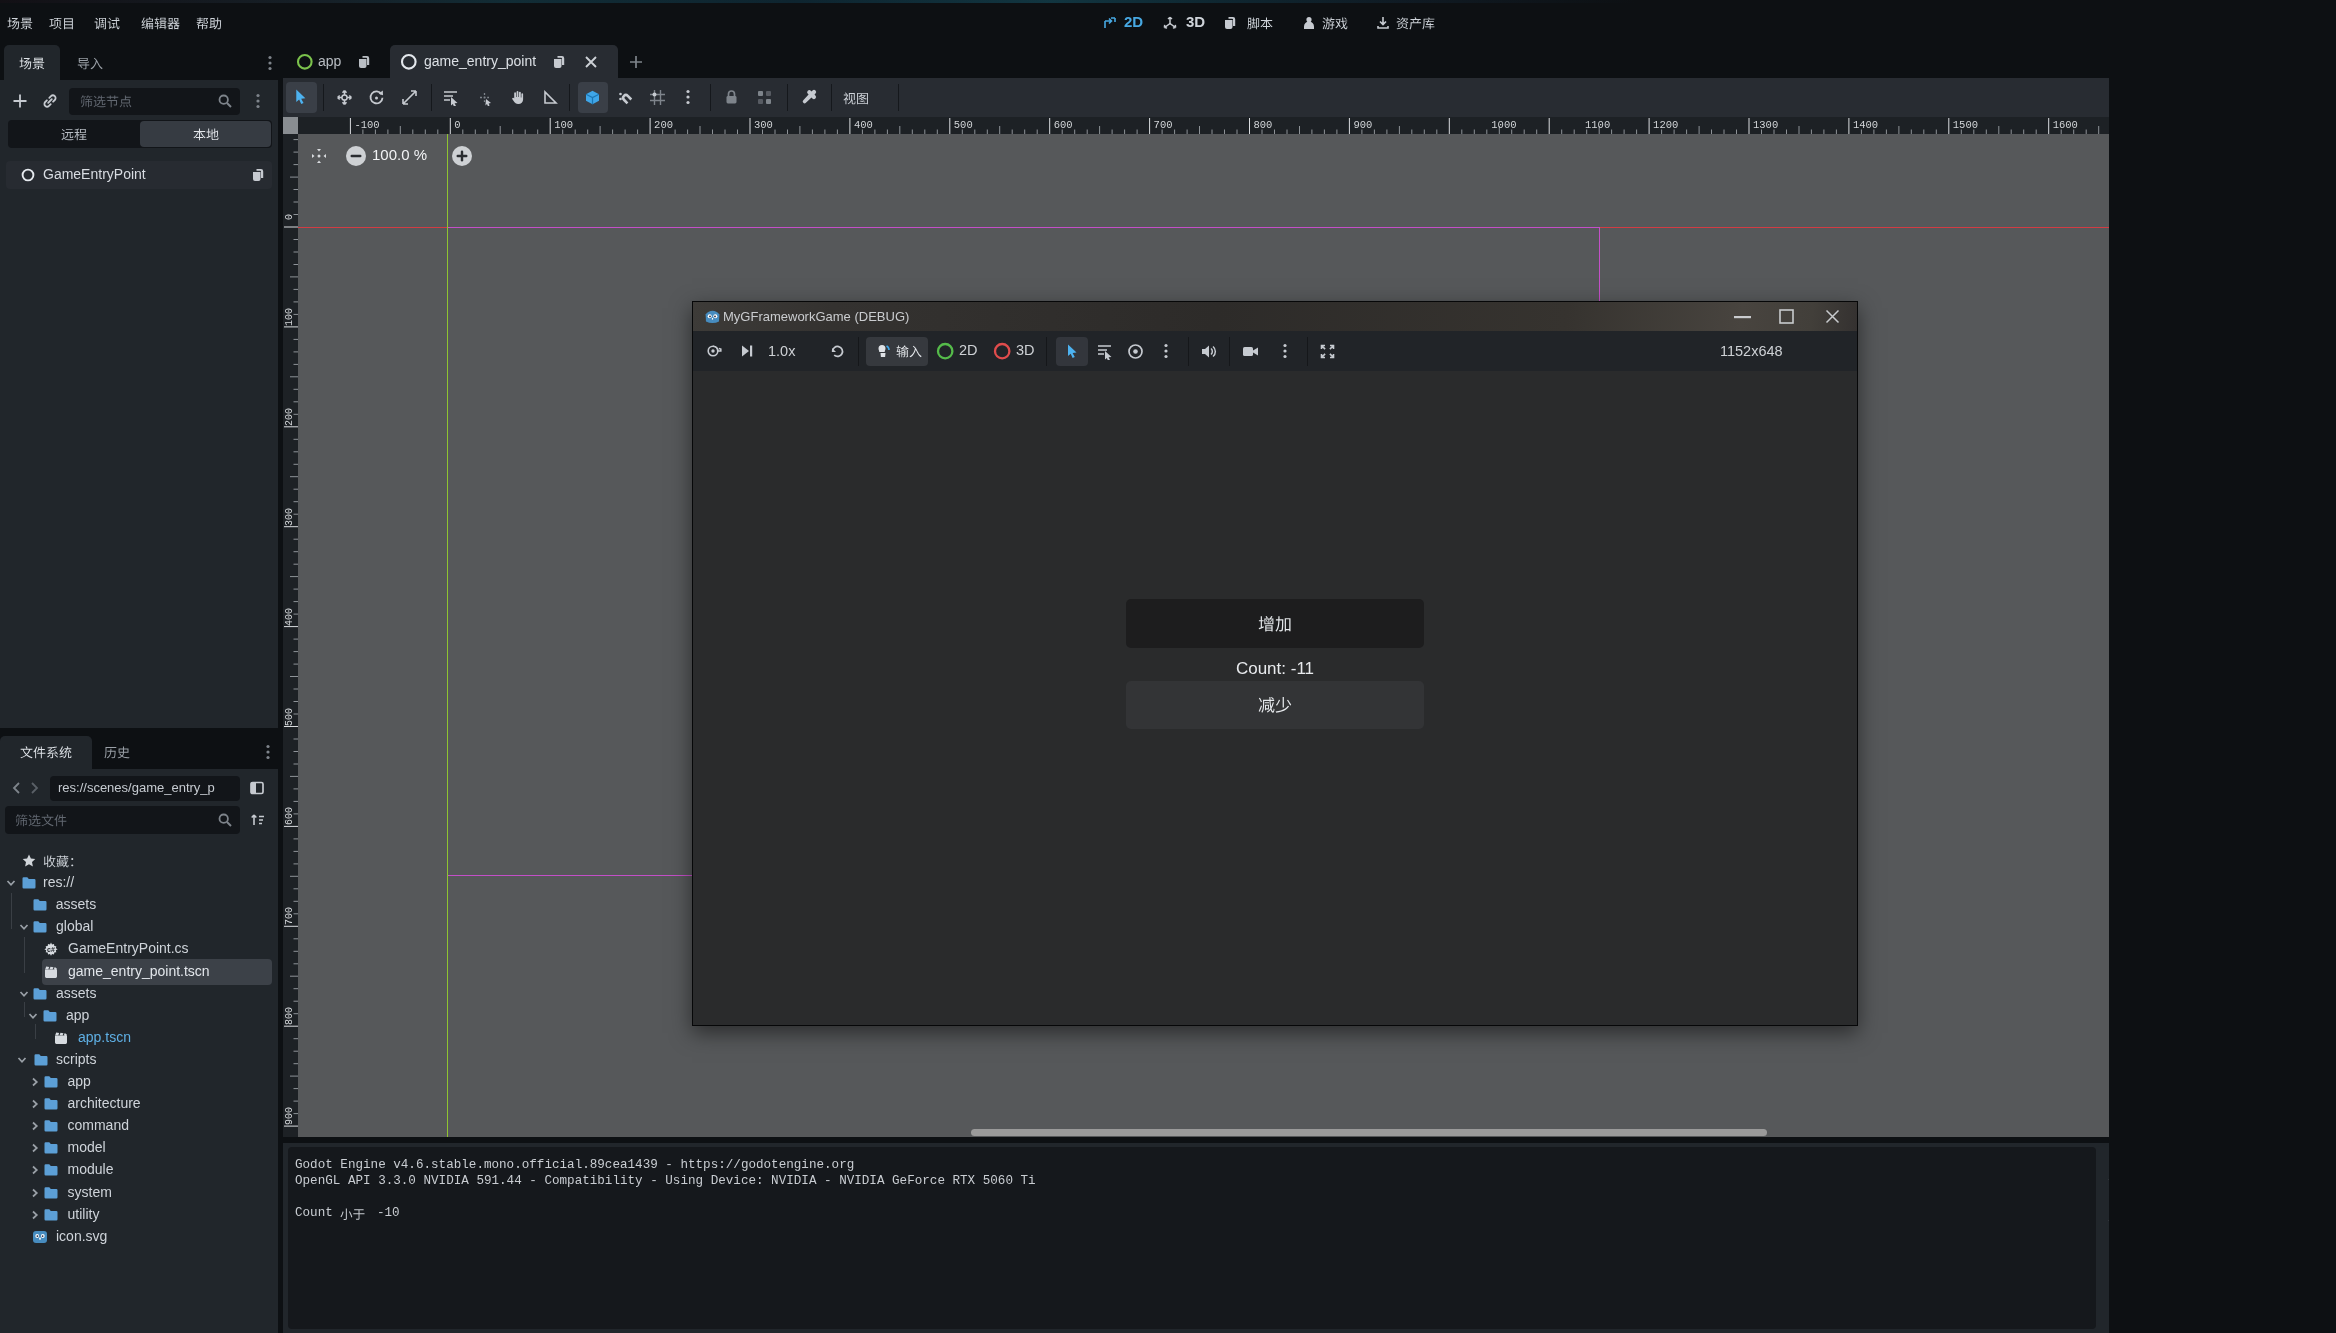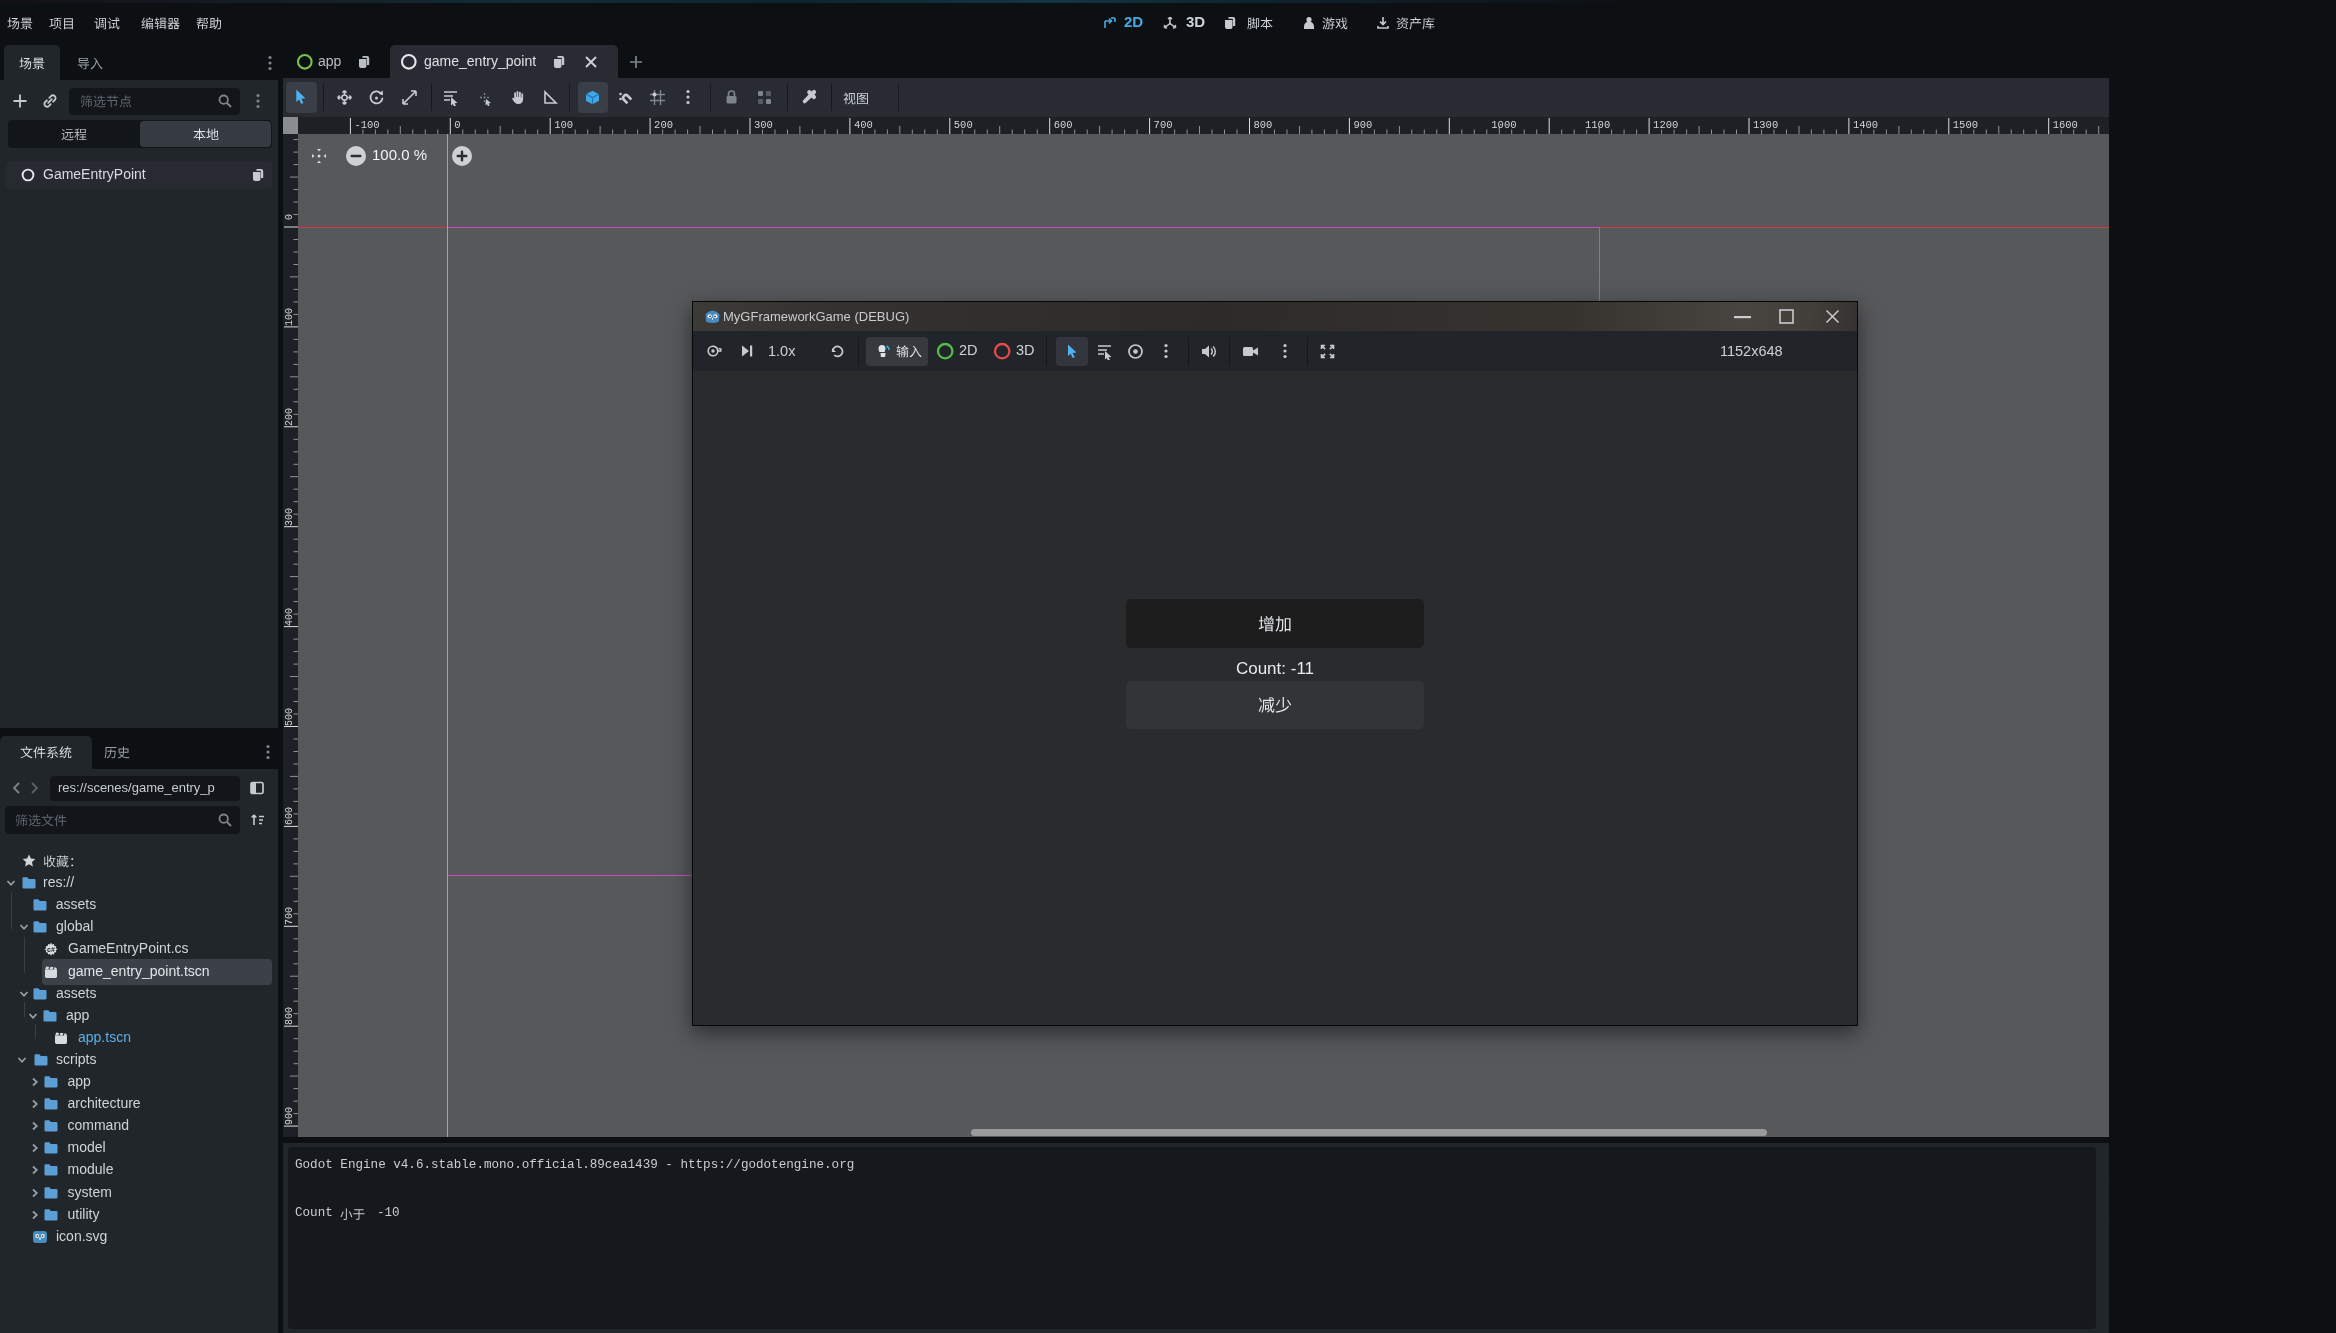--- a/index.html
+++ b/index.html
@@ -645,20 +645,21 @@
     <div style="position:absolute;left:1126px;top:681px;width:298px;height:48px;background:#333436;border-radius:5px"></div>
     <svg width="34" height="22" viewBox="0 0 34 22" style="position:absolute;left:1258.0px;top:694.0px;overflow:visible">
       <g transform="translate(0,17.3)" fill="#e6e9ec">
         <path transform="translate(0.0,0) scale(0.0170,-0.0170)" d="M763 801 808 836Q842 814 879 782Q915 751 935 726L889 686Q869 711 834 743Q798 776 763 801ZM445 392H647V113H445V175H592V331H445ZM870 528 935 514Q886 315 796 167Q706 19 569 -75Q564 -69 555 -60Q545 -51 535 -42Q526 -33 518 -27Q655 58 741 199Q826 340 870 528ZM295 677H362V409Q362 353 358 290Q354 226 343 160Q332 93 310 31Q288 -31 253 -84Q247 -78 237 -70Q226 -62 215 -55Q204 -48 196 -44Q240 22 262 101Q283 181 289 261Q295 341 295 409ZM339 677H952V609H339ZM401 530H652V471H401ZM412 392H471V57H412ZM666 835H733Q736 703 744 580Q751 457 764 353Q777 248 795 170Q812 92 833 48Q854 4 879 3Q893 2 903 43Q912 85 918 159Q924 153 934 145Q944 138 955 132Q965 126 971 123Q961 43 947 -2Q932 -47 914 -64Q897 -82 879 -82Q834 -80 801 -34Q767 13 744 97Q720 181 705 295Q689 409 680 546Q671 683 666 835ZM49 767 107 793Q132 758 157 717Q182 675 203 636Q224 597 235 566L172 536Q162 566 142 606Q122 646 98 689Q74 731 49 767ZM37 2Q57 44 83 101Q108 159 133 222Q158 285 178 345L236 313Q217 257 194 196Q172 135 148 78Q124 20 102 -29Z"></path>
         <path transform="translate(17.0,0) scale(0.0170,-0.0170)" d="M228 682 299 662Q275 603 245 542Q215 481 182 426Q150 372 118 330Q112 335 100 342Q87 349 75 356Q63 362 53 366Q87 407 119 459Q150 511 178 568Q206 626 228 682ZM703 653 764 683Q798 635 835 578Q871 522 902 469Q934 416 953 375L889 338Q870 380 839 434Q808 489 772 546Q737 604 703 653ZM762 322 830 291Q762 183 651 109Q540 34 393 -11Q246 -56 69 -79Q64 -63 54 -42Q44 -22 33 -7Q205 12 346 52Q487 91 593 158Q699 224 762 322ZM449 840H523V223H449Z"></path>
       </g>
     </svg>
     <div style="position:absolute;left:283px;top:1143px;width:1900px;height:190px;background:#21262b;"></div>
     <div style="position:absolute;left:288px;top:1147px;width:1808px;height:182px;background:#15181c;border-radius:4px"></div>
     <div style="position:absolute;left:295px;top:1158.05px;height:18.9px;line-height:18.9px;font:normal 12.6px 'Liberation Mono',monospace;color:#c9cdd2;white-space:pre;">Godot Engine v4.6.stable.mono.official.89cea1439 - https://godotengine.org</div>
+    <div style="position:absolute;left:295px;top:1174.05px;height:18.9px;line-height:18.9px;font:normal 12.6px 'Liberation Mono',monospace;color:#c9cdd2;white-space:pre;">OpenGL API 3.3.0 NVIDIA 591.44 - Compatibility - Using Device: NVIDIA - NVIDIA GeForce RTX 5060 Ti</div>
     <div style="position:absolute;left:295px;top:1206.05px;height:18.9px;line-height:18.9px;font:normal 12.6px 'Liberation Mono',monospace;color:#c9cdd2;white-space:pre;">Count</div>
     <svg width="25" height="16" viewBox="0 0 25 16" style="position:absolute;left:340.0px;top:1205.8px;overflow:visible">
       <g transform="translate(0,12.9)" fill="#c9cdd2">
         <path transform="translate(0.0,0) scale(0.0126,-0.0126)" d="M464 826H545V24Q545 -17 533 -37Q521 -57 494 -66Q466 -75 419 -78Q371 -81 301 -80Q299 -70 294 -55Q288 -41 282 -27Q276 -13 270 -2Q307 -3 341 -4Q375 -4 400 -3Q426 -3 436 -3Q451 -2 457 3Q464 9 464 24ZM705 571 777 598Q822 528 862 448Q902 368 933 291Q963 214 976 154L895 121Q884 181 855 258Q827 336 787 418Q748 499 705 571ZM202 591 286 577Q269 504 244 423Q219 343 184 268Q149 194 103 138Q94 145 82 152Q69 160 56 167Q42 174 32 178Q77 231 110 302Q143 373 167 448Q190 524 202 591Z"></path>
         <path transform="translate(12.6,0) scale(0.0126,-0.0126)" d="M55 441H946V366H55ZM470 744H549V30Q549 -11 537 -31Q524 -51 496 -61Q468 -71 418 -73Q367 -75 290 -75Q288 -64 283 -50Q278 -36 271 -21Q265 -7 259 4Q300 2 337 2Q374 2 402 2Q429 3 440 3Q457 3 463 9Q470 14 470 30ZM124 769H876V694H124Z"></path>
       </g>
     </svg>
     <div style="position:absolute;left:377px;top:1206.05px;height:18.9px;line-height:18.9px;font:normal 12.6px 'Liberation Mono',monospace;color:#c9cdd2;white-space:pre;">-10</div>
     <svg style="position:absolute;left:2123px;top:1153px;" width="17" height="17" viewBox="0 0 17 17">
       <path d="M8.5 2 v6 M5 8 h7 l1.5 3 h-10 z M4.5 13.5 l.8 -2 M8.5 14.5 l0 -2.5 M12.5 13.5 l-.8 -2" stroke="#c6cad0" stroke-width="1.5" fill="none"></path>

